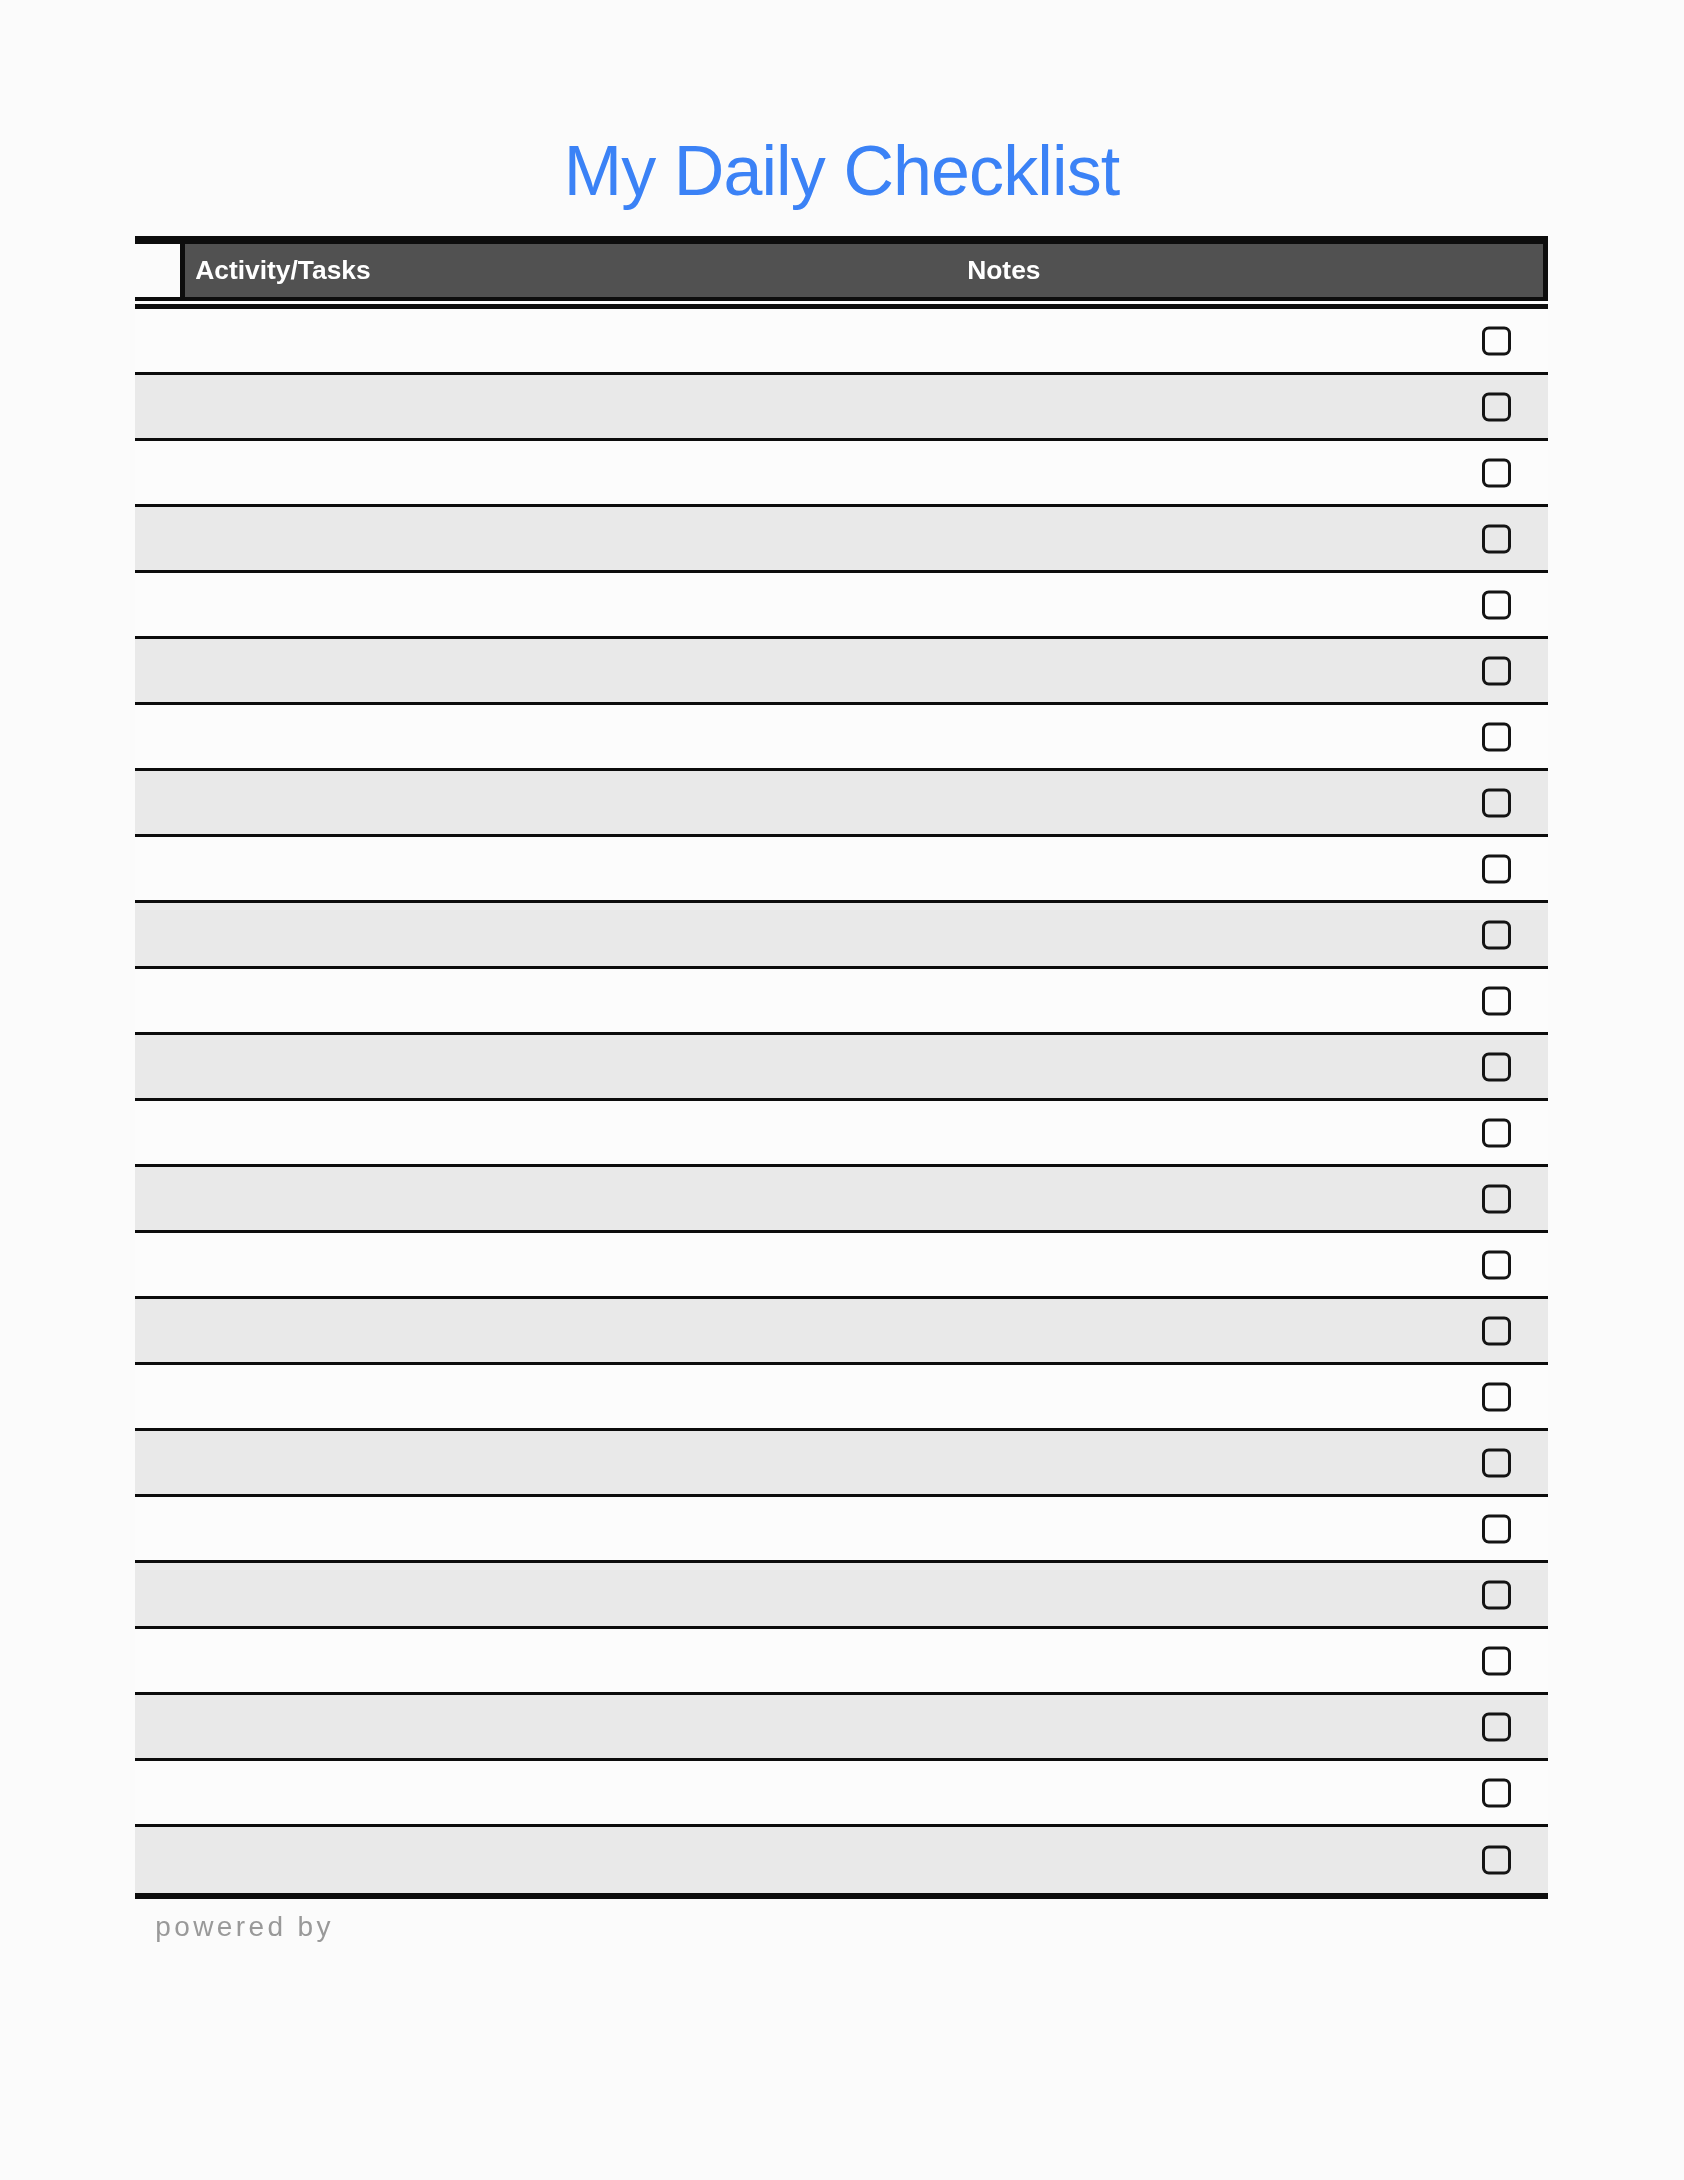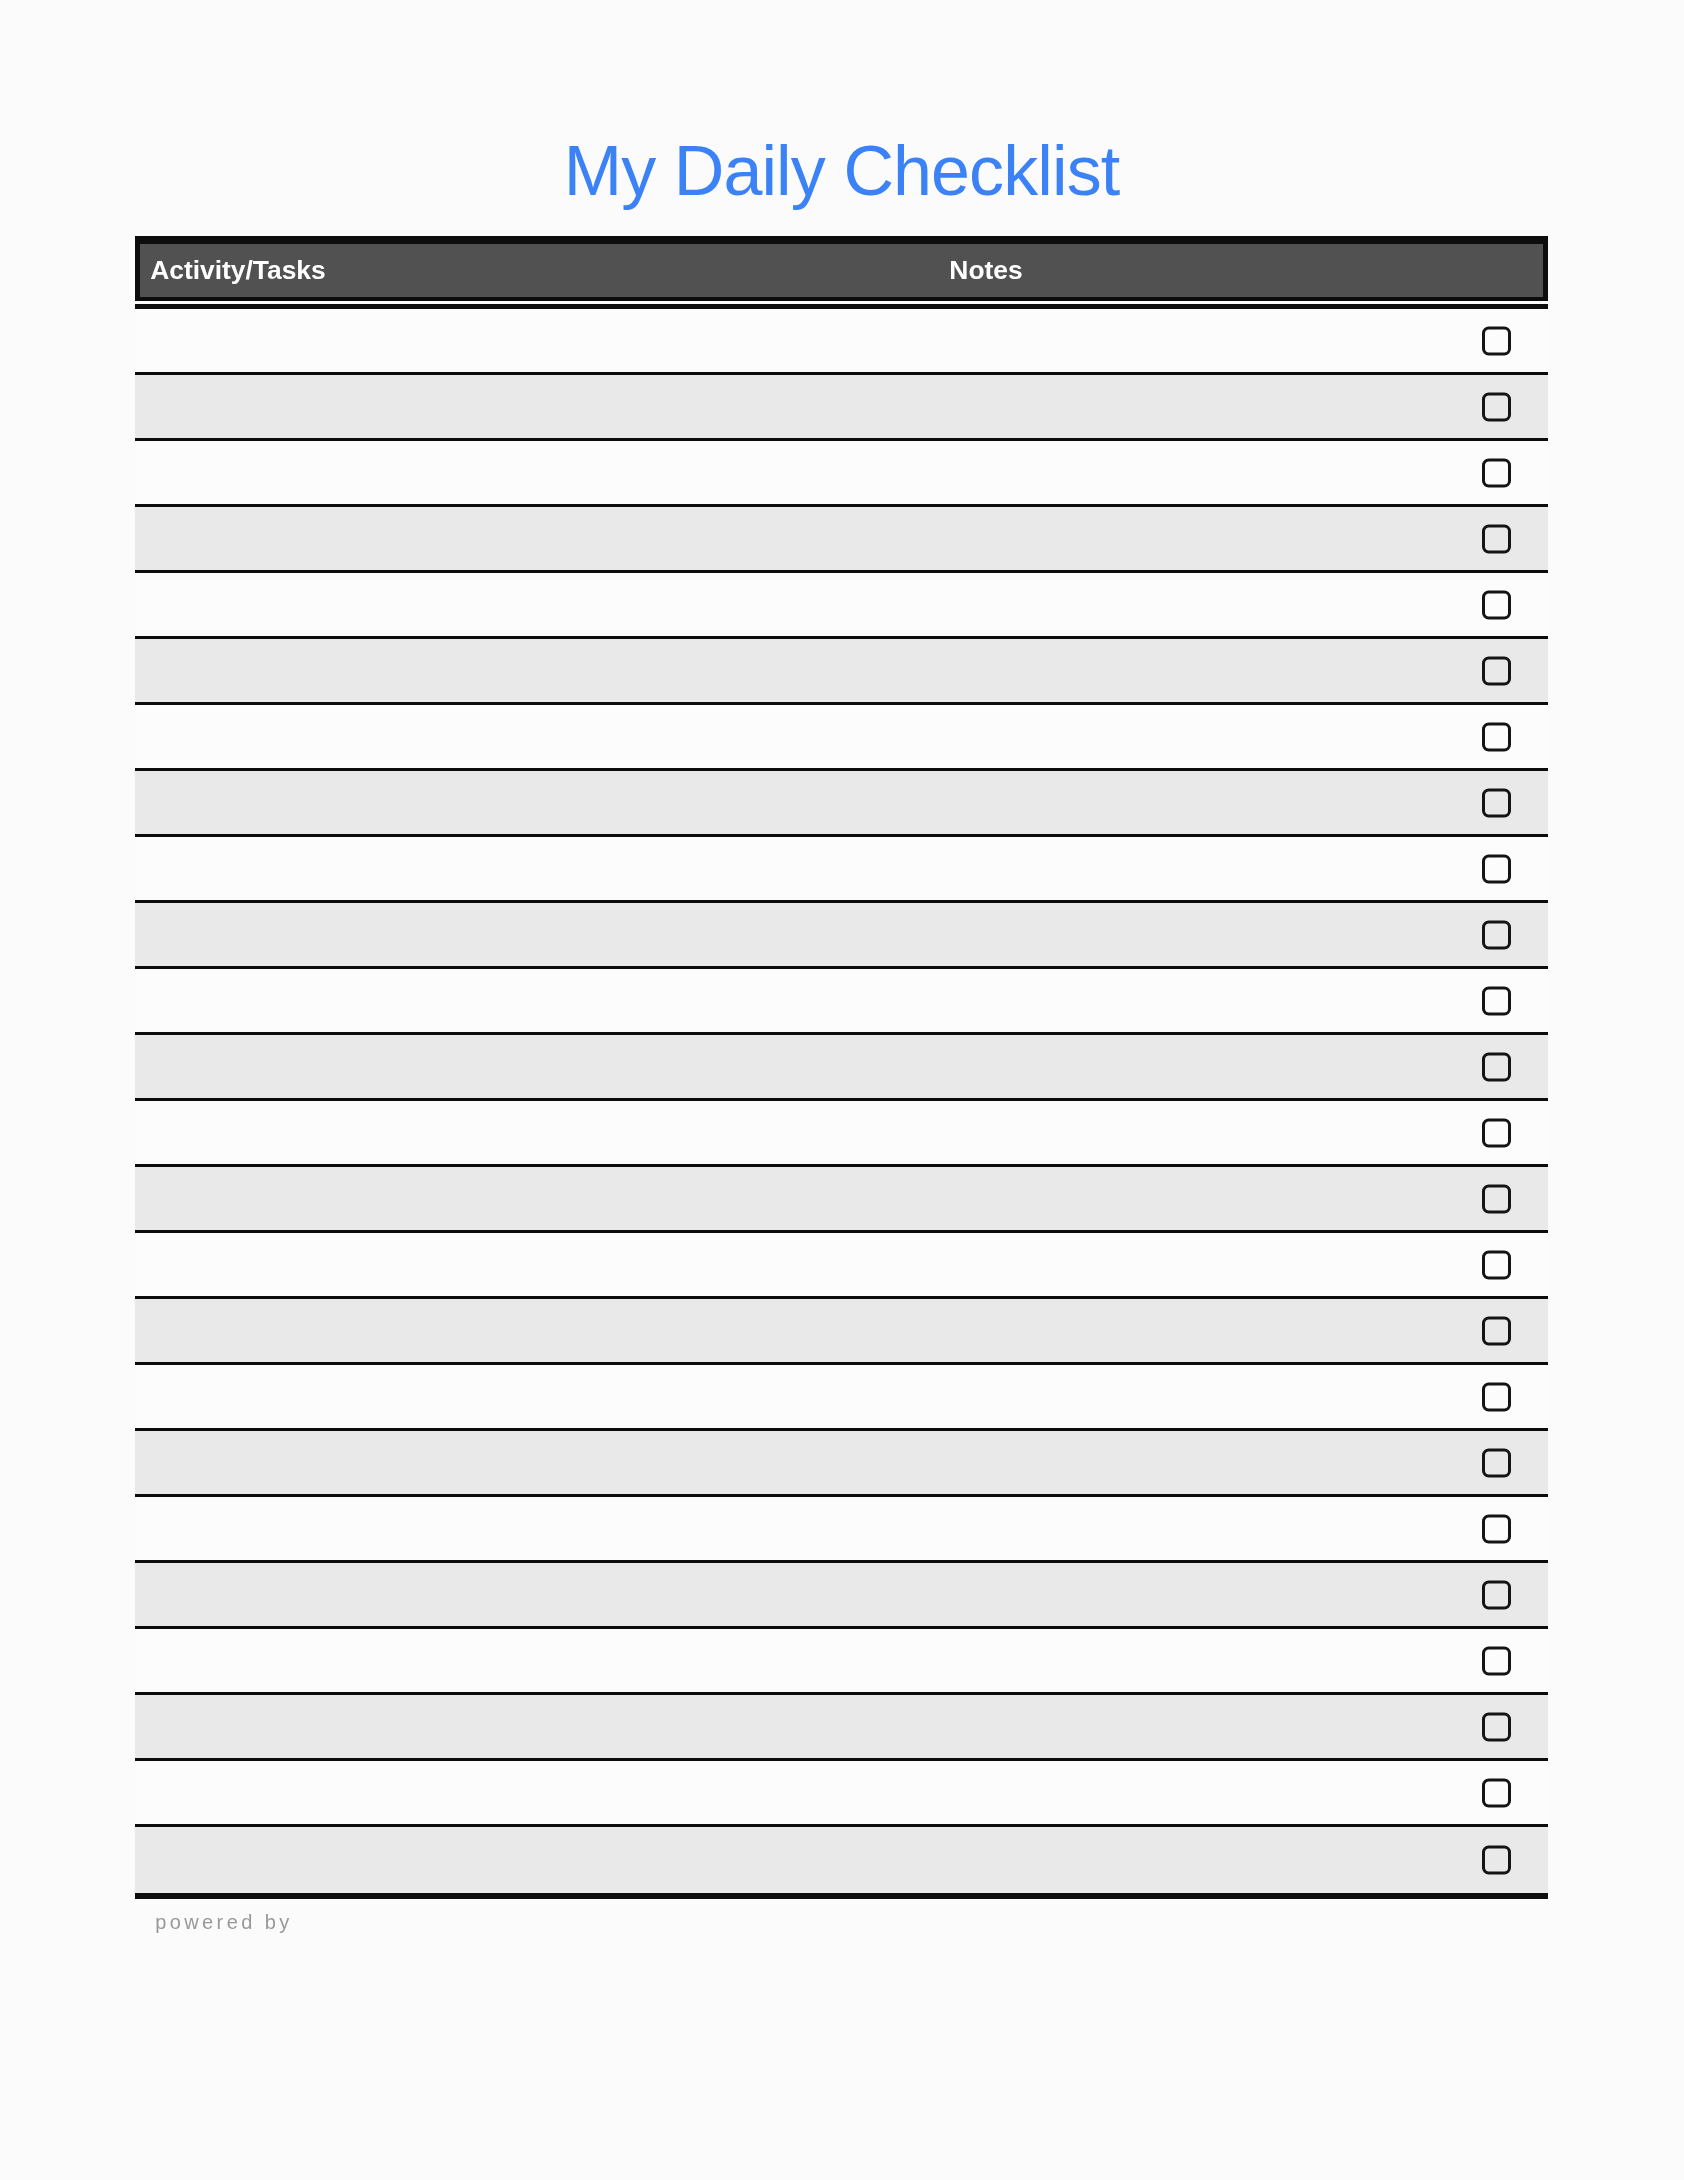--- a/index.html
+++ b/index.html
@@ -36,20 +36,21 @@
   .table-top-border { height: 7.7px; background: #0d0d0d; }
   .header-row {
     position: relative;
     height: 53px;
     background: #515151;
     border-left: 5.1px solid #0d0d0d;
     border-right: 5.1px solid #0d0d0d;
     box-sizing: border-box;
     display: flex;
     align-items: center;
+    margin-left: 45px;
   }
   .col-activity {
     margin-left: 10.2px;
     color: #ffffff;
     font-weight: 700;
     font-size: 26.4px;
   }
   .col-notes {
     position: absolute;
     left: 60.3%;
@@ -101,21 +102,21 @@
     background: transparent;
     cursor: pointer;
   }
   .footer {
     position: absolute;
     left: 145px;
     top: 1911px;
   }
   .powered-by {
     margin-left: 10.2px;
-    font-size: 20px;
+    font-size: 28px;
     letter-spacing: 3.4px;
     color: #999999;
   }
   .brand {
     margin-top: 3.4px;
     font-size: 49px;
     font-weight: 400;
     letter-spacing: 0;
     cursor: pointer;
   }

